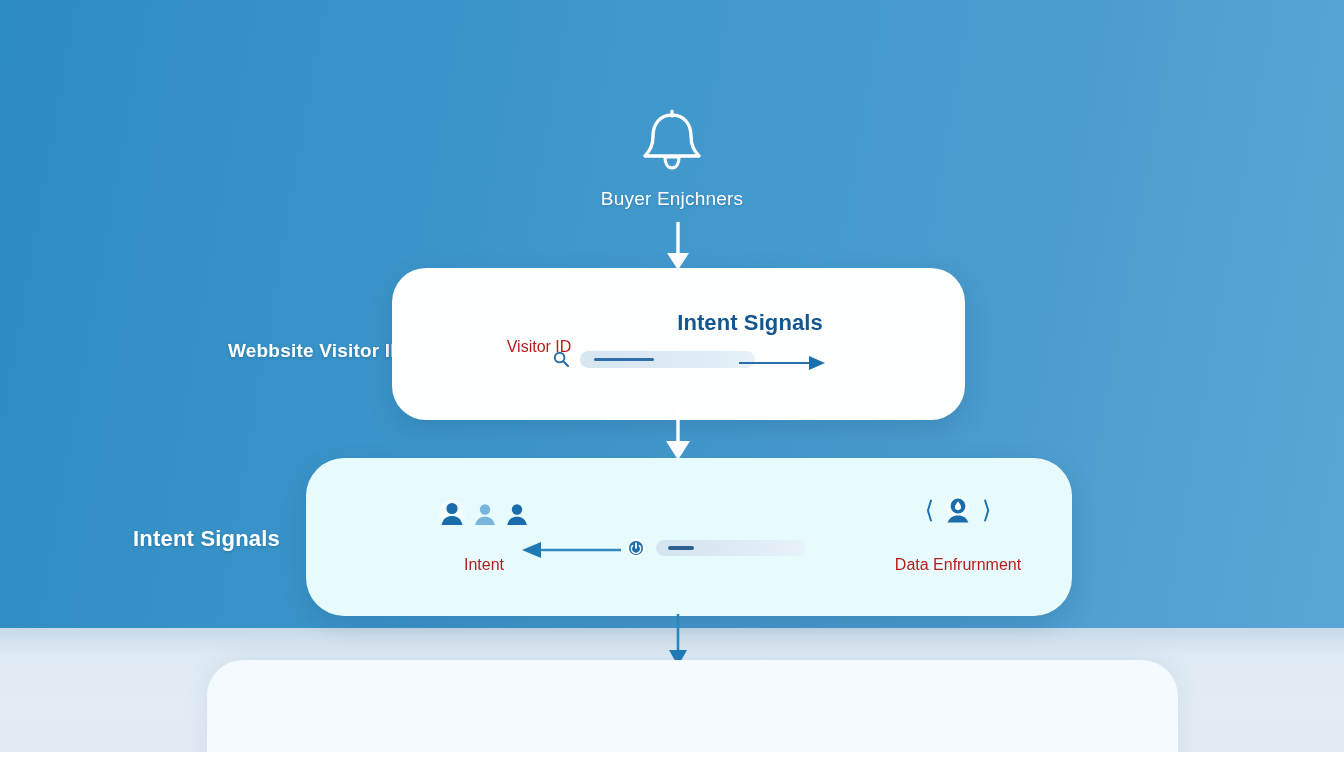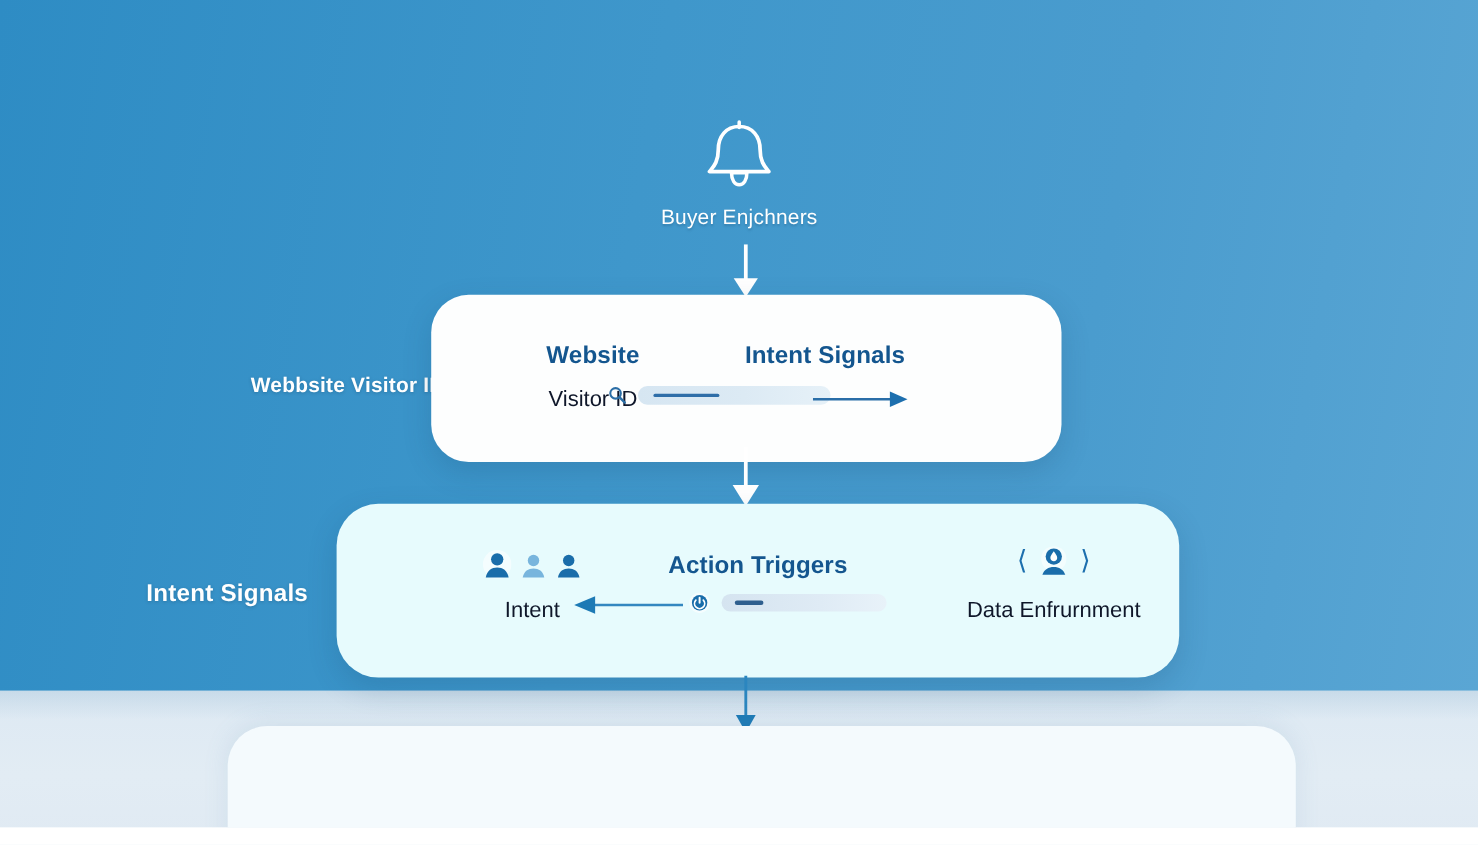--- a/index.html
+++ b/index.html
@@ -108,23 +108,23 @@
   .col { position: absolute; text-align: center; }
 
   .col-title {
     color: #14568f;
     font-weight: bold;
     font-size: 22px;
     letter-spacing: .1px;
     white-space: nowrap;
   }
   .col-sub {
-    margin-top: 16px;
-    color: #0f172a;
-    font-size: 20px;
+    margin-top: 28px;
+    color: #b91c1c;
+    font-size: 16px;
     white-space: nowrap;
   }
 
   
   #c1-website { left: 42px; top: 42px; width: 210px; }
   #c1-intent  { left: 178px; top: 42px; width: 360px; }
   #c1-search  { left: 355px; top: 42px; width: 210px; }
 
   #c1-intent .col-title { margin-left: 0; }
 
@@ -218,21 +218,20 @@
   </svg>
 
   <div class="side-label" id="label-website">Webbsite Visitor ID</div>
 
   <div class="side-label" id="label-intent">Intent Signals</div>
 
   <div class="card" id="card-one">
     <div class="card-inner">
 
       <div class="col" id="c1-website">
-        <div class="col-title">Website</div>
         <div class="col-sub">Visitor ID</div>
       </div>
 
       <div class="col" id="c1-intent">
         <div class="col-title">Intent Signals</div>
       </div>
 
 
       <div class="searchrow">
         <svg width="18" height="18" viewBox="0 0 18 18">
@@ -272,23 +271,20 @@
             <path d="M2.2 25 C3.3 19.2 7.3 16.8 12 16.8 C16.7 16.8 20.7 19.2 21.8 25 Z" fill="#78b5dd"></path>
           </svg>
           <svg width="24" height="28" viewBox="0 0 24 28">
             <circle cx="12" cy="9.5" r="5.2" fill="#1a6daa"></circle>
             <path d="M2.2 25 C3.3 19.2 7.3 16.8 12 16.8 C16.7 16.8 20.7 19.2 21.8 25 Z" fill="#1a6daa"></path>
           </svg>
         </div>
         <div class="col-sub">Intent</div>
       </div>
 
-      <div class="col" id="c2-action">
-        <div class="col-title" style="margin-top:9px;">Action Triggers</div>
-      </div>
 
       <div class="col" id="c2-data">
         <div class="avatar-chevs">
           <span class="chev">⟨</span>
           <svg width="30" height="32" viewBox="0 0 30 32">
             <circle cx="15" cy="14" r="11.5" fill="#ffffff" opacity=".5"></circle>
             <circle cx="15" cy="12" r="7.4" fill="#1a6daa"></circle>
             <path d="M15 7.2 C17.2 10.2 18.1 11.6 18.1 13.2 C18.1 14.9 16.7 16.2 15 16.2 C13.3 16.2 11.9 14.9 11.9 13.2 C11.9 11.6 12.8 10.2 15 7.2 Z" fill="#ffffff"></path>
             <path d="M4.6 28.5 C6.2 23.6 10.2 21.4 15 21.4 C19.8 21.4 23.8 23.6 25.4 28.5 Z" fill="#1a6daa"></path>
           </svg>

